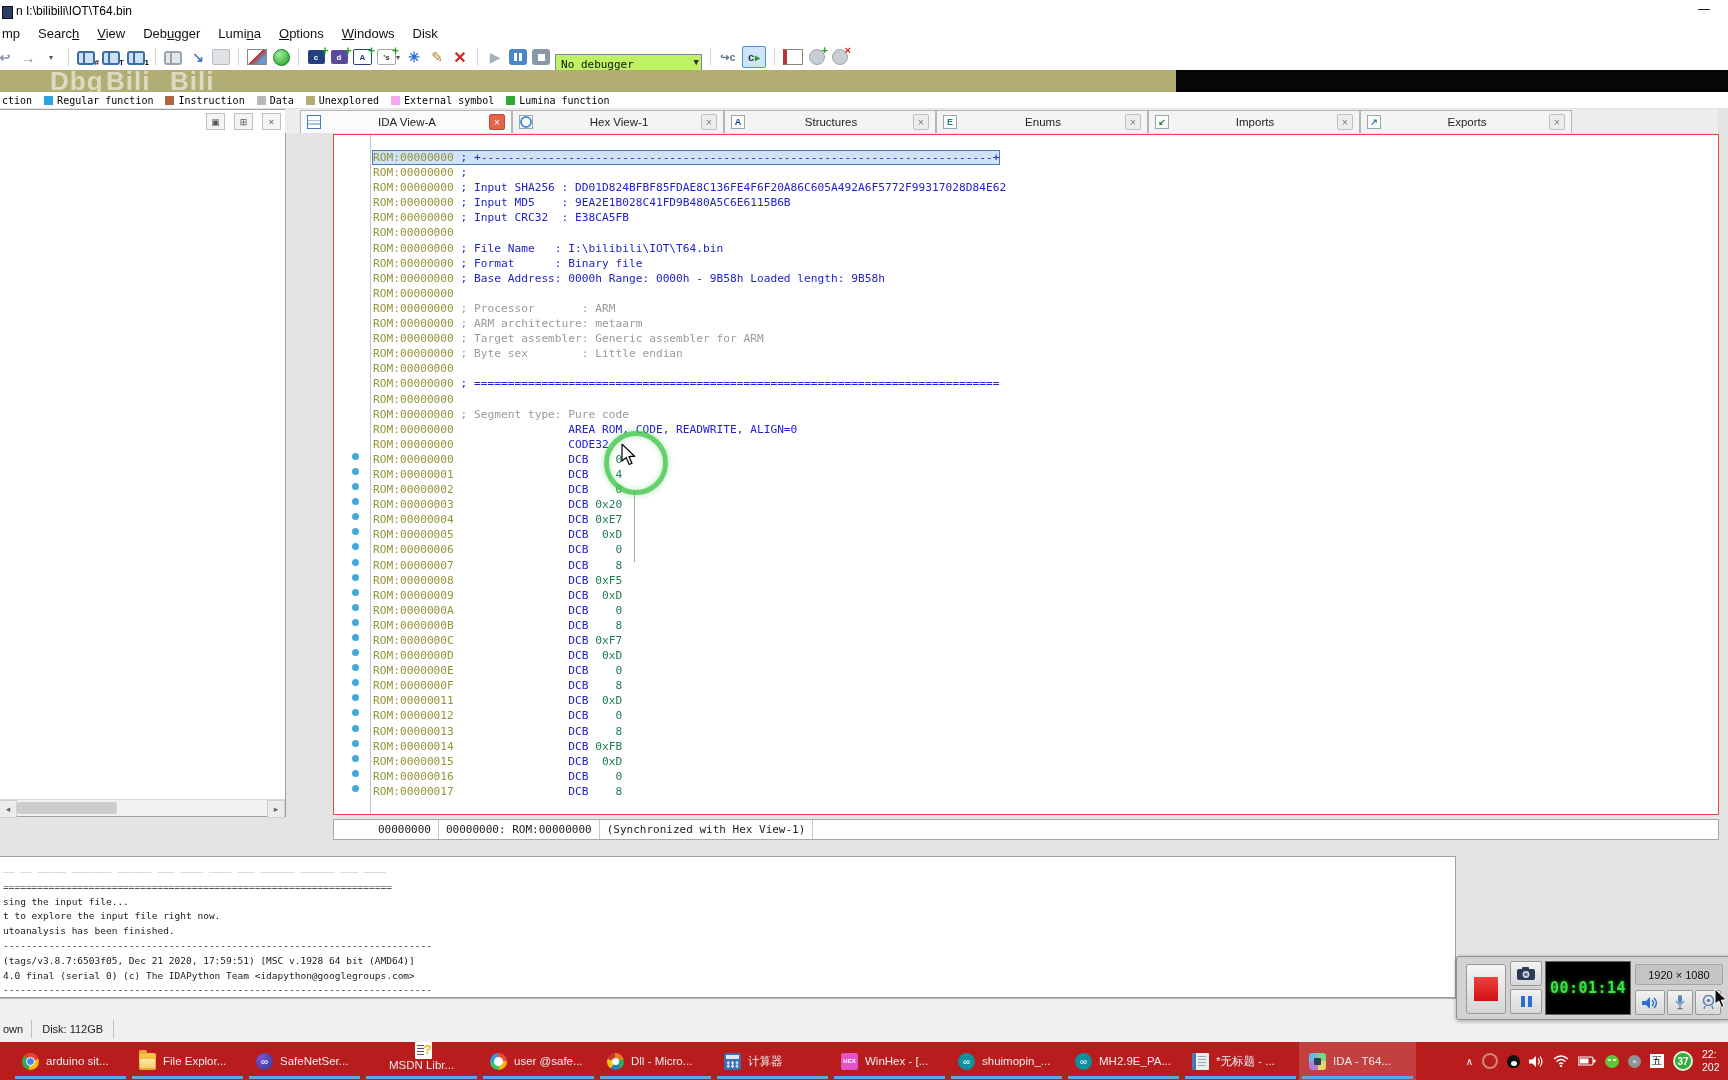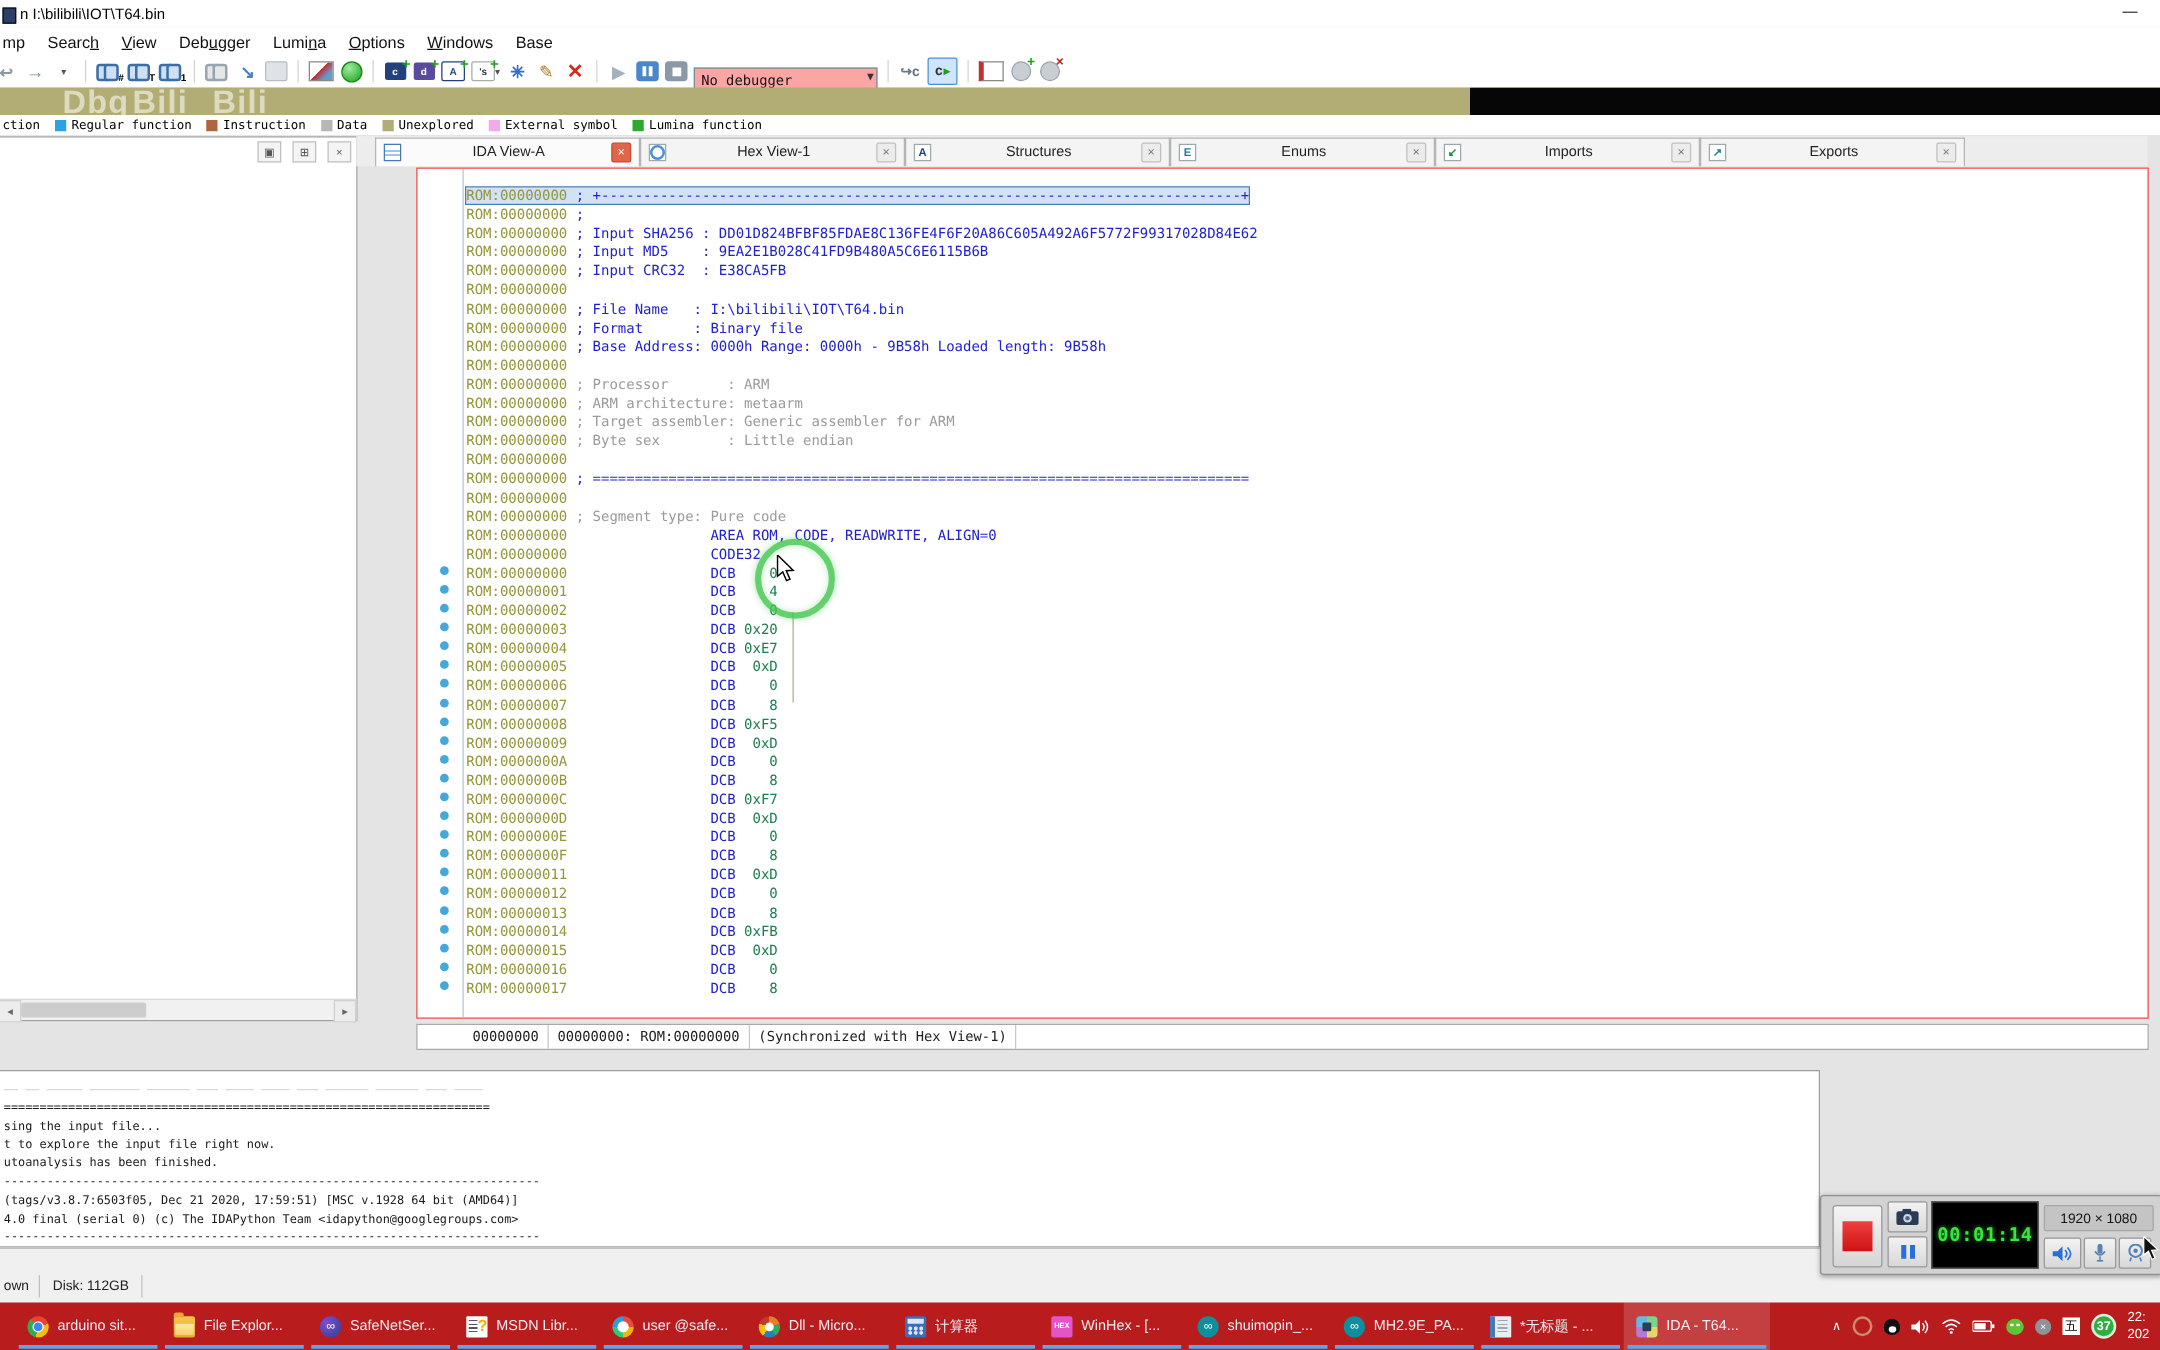--- a/index.html
+++ b/index.html
@@ -32,21 +32,21 @@
   .ab-code{background:#23407f;} .ab-data{background:#5a4a9e;} .ab-a{background:#fff;border:1px solid #23407f;color:#23407f;}
   .ab-s{background:#fff;color:#333;border:1px solid #aaa;}
   .snow-ic{color:#2a6fd4;font-size:14px;font-weight:bold;}
   .pencil-ic{color:#a87b22;font-size:14px;}
   .redx-ic{color:#d42a1e;font-size:16px;font-weight:bold;}
   .play-ic{color:#a3b2c0;font-size:14px;}
   .pause-btn{width:18px;height:16px;background:#4a86c8;border-radius:3px;display:flex;gap:2px;align-items:center;justify-content:center;}
   .pause-btn i{width:3px;height:8px;background:#fff;}
   .stop-btn{width:18px;height:16px;background:#8a98a8;border-radius:3px;display:flex;align-items:center;justify-content:center;}
   .stop-btn i{width:7px;height:7px;background:#fff;}
-  .combo{width:140px;height:19px;border:1px solid #7a8a99;background:#fca5a5;position:relative;font-size:11px;font-family:"DejaVu Sans Mono",monospace;color:#111;display:flex;align-items:center;padding-left:5px;margin-top:15px;}
+  .combo{width:140px;height:19px;border:1px solid #7a8a99;background:#bef264;position:relative;font-size:11px;font-family:"DejaVu Sans Mono",monospace;color:#111;display:flex;align-items:center;padding-left:5px;margin-top:15px;}
   .combo .carr{position:absolute;right:2px;top:2px;font-size:9px;color:#333;}
   .stepc{font-size:11px;color:#6a7785;font-weight:bold;}
   .stepc-hl{width:22px;height:20px;border:1px solid #4a90d9;background:#cfe6fa;border-radius:2px;display:flex;align-items:center;justify-content:center;font-size:11px;color:#333;font-weight:bold;}
   .stepc-hl b{color:#1f9e1f;font-size:10px;margin-left:1px;}
   .book-ic{width:15px;height:14px;background:#fff;border:1px solid #888;border-left:4px solid #b33;}
   .bp-ic{width:14px;height:14px;border-radius:50%;background:#c8ced4;border:1px solid #9aa4ad;position:relative;}
   .bp-ic::after{position:absolute;right:-4px;top:-6px;font-size:11px;font-weight:bold;}
   .bp-add::after{content:"+";color:#1f9e1f;} .bp-del::after{content:"\00d7";color:#c22;}
   
   .navband{position:absolute;left:0;top:70px;width:1728px;height:22px;background:#b2ad74;overflow:hidden;}
@@ -172,21 +172,21 @@
   </div>
 
   <div class="menubar" id="menubar">
       <span>mp</span>
       <span>Searc<u>h</u></span>
       <span><u>V</u>iew</span>
       <span>Deb<u>u</u>gger</span>
       <span>Lumi<u>n</u>a</span>
       <span><u>O</u>ptions</span>
       <span><u>W</u>indows</span>
-      <span>Base</span>
+      <span>Disk</span>
     </div>
 
   <div class="toolbar">
     <div class="tbtn half-ic">↩</div>
     <div class="tbtn arrow-ic">→</div>
     <div class="tbtn mini-drop">▾</div>
     <div class="tsep"></div>
     <div class="tbtn">
         <div class="binoc">
           <span class="badge">#</span>
@@ -436,21 +436,21 @@
       <div class="tb-item" style="left: 129px;">
         <div class="tb-ic ic-folder"></div>
         <div class="tb-lbl">File Explor...</div>
         <div class="ul"></div>
       </div>
       <div class="tb-item" style="left: 246px;">
         <div class="tb-ic ic-safenet"></div>
         <div class="tb-lbl">SafeNetSer...</div>
         <div class="ul"></div>
       </div>
-      <div class="tb-item" style="left: 363px;">
+      <div class="tb-item" style="left: 363px; flex-direction: column;">
         <div class="tb-ic ic-msdn"></div>
         <div class="tb-lbl">MSDN Libr...</div>
         <div class="ul"></div>
       </div>
       <div class="tb-item" style="left: 480px;">
         <div class="tb-ic ic-user"></div>
         <div class="tb-lbl">user @safe...</div>
         <div class="ul"></div>
       </div>
       <div class="tb-item" style="left: 597px;">

